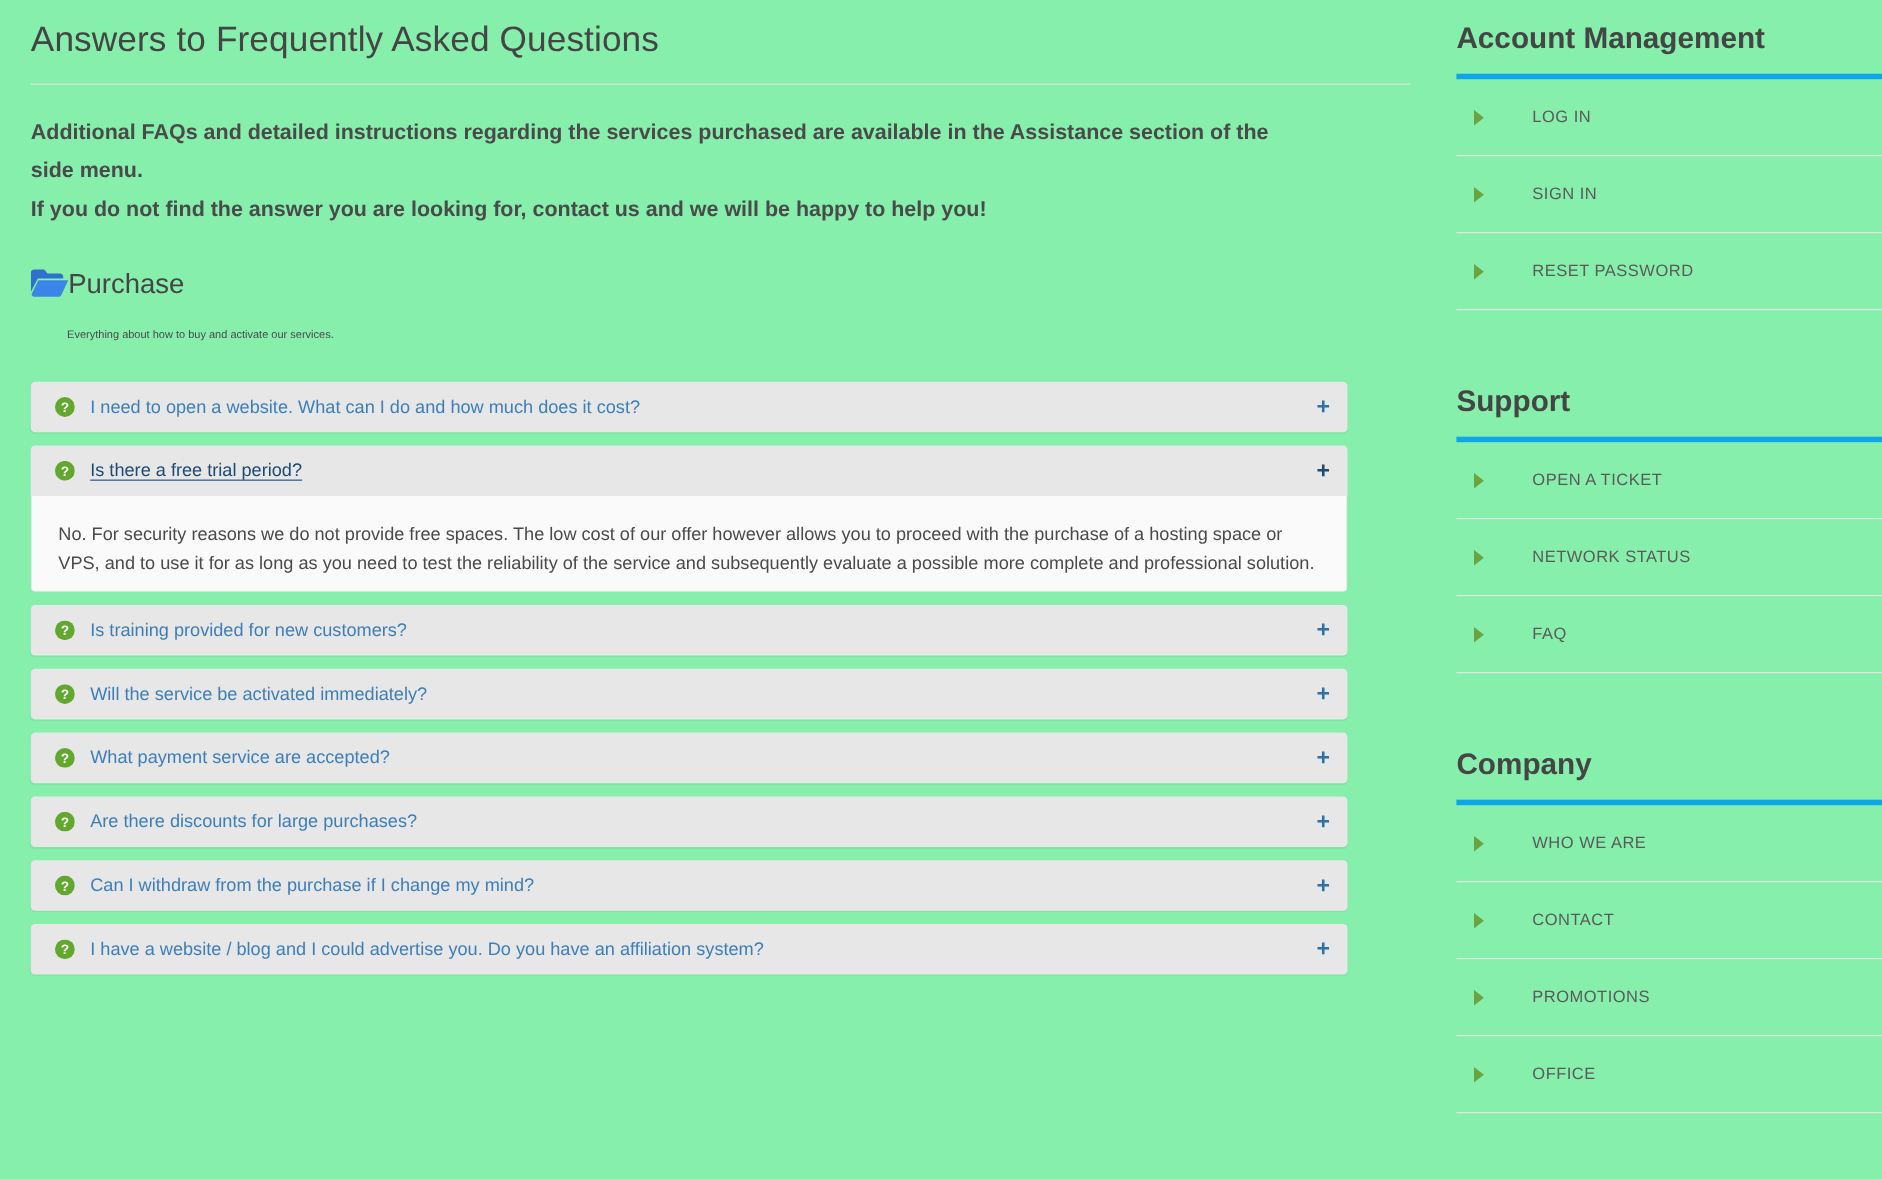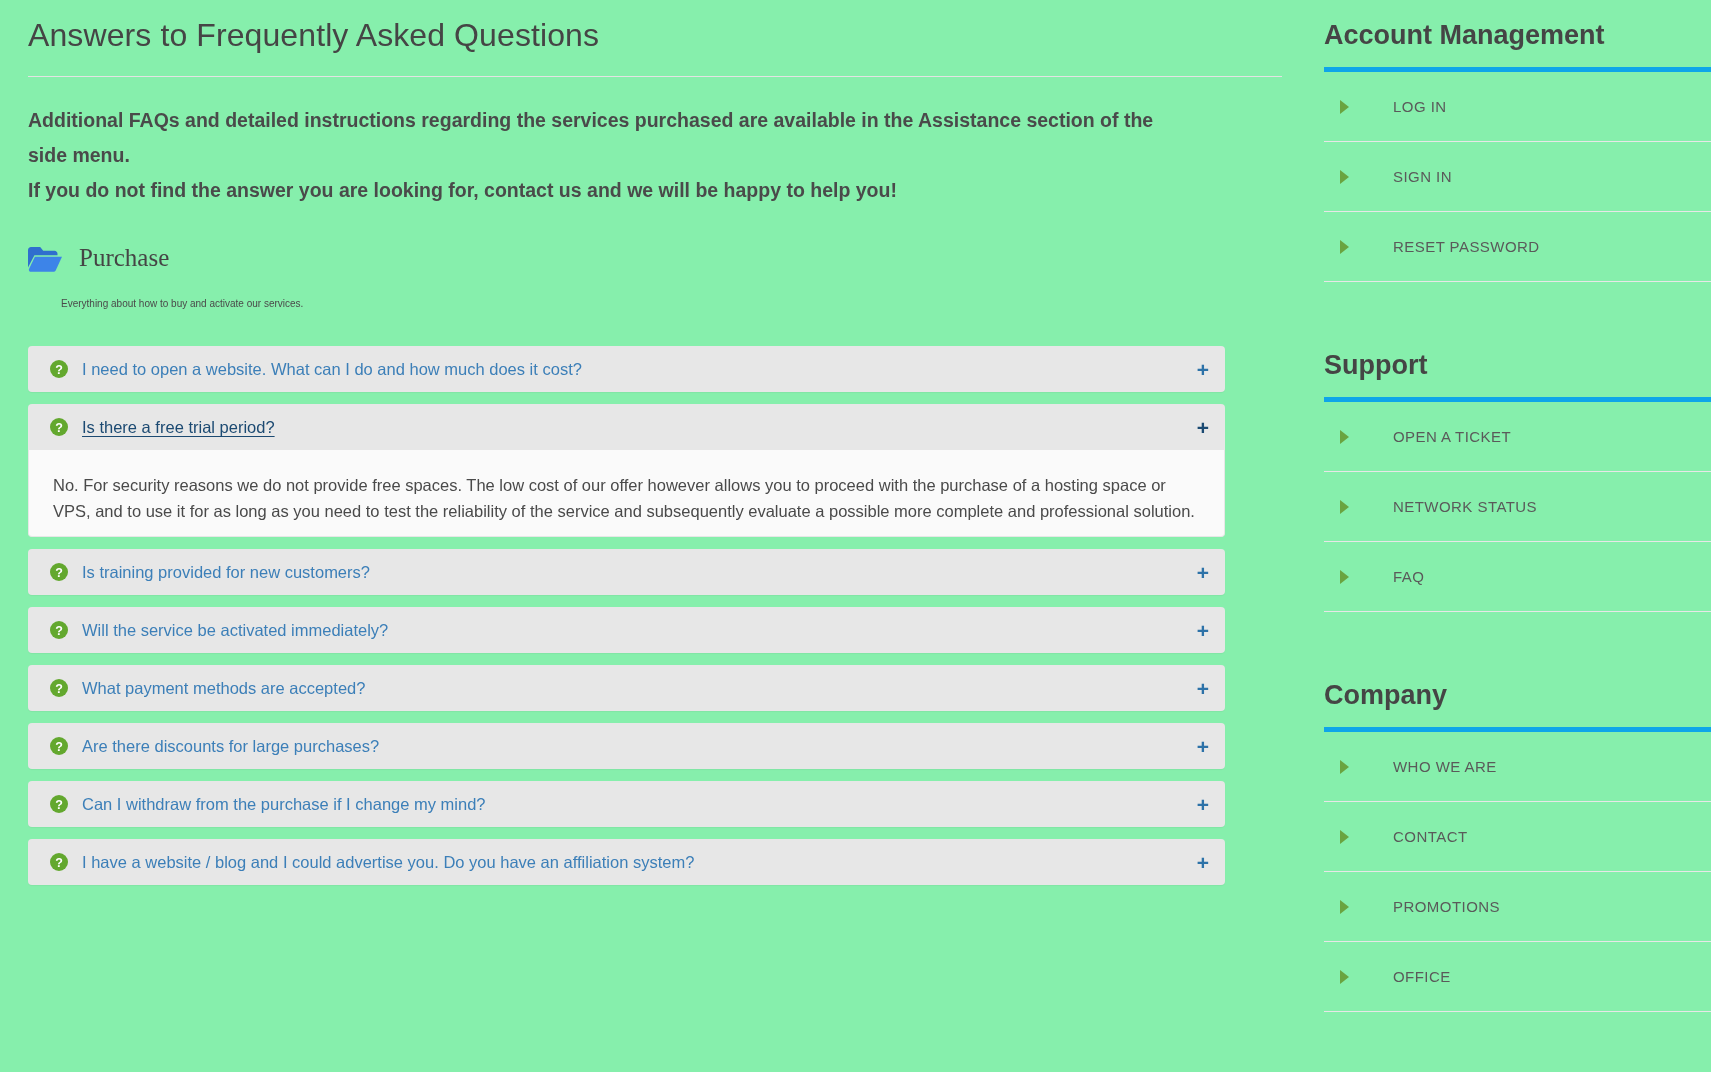--- a/index.html
+++ b/index.html
@@ -40,24 +40,22 @@
     color: #4a4a4a;
     font-size: 19.5px;
     line-height: 35px;
     padding: 26px 115px 0 28px;
     font-weight: bold;
   }
   .intro p { margin: 0; }
 
   .section-head {
     display: flex;
-    align-items: flex-end;
-    gap: 17px;
+    align-items: flex-start;
     padding: 36px 0 0 28px;
-    font-family: Liberation Serif, serif;
   }
   .folder-icon { width: 34px; height: 26px; display: block; }
   .section-title {
     font-size: 25px;
     color: #454545;
     font-weight: 400;
   }
   .section-desc {
     font-size: 10px;
     color: #4a4a4a;
@@ -260,21 +258,21 @@
   </div>
 
   <div class="faq-item">
     <div class="faq-q">
       <span class="q-icon">
         <svg width="18" height="18" viewBox="0 0 18 18" xmlns="http://www.w3.org/2000/svg">
           <circle cx="9" cy="9" r="9" fill="#63a82e"></circle>
           <text x="9" y="13.6" text-anchor="middle" font-family="Liberation Sans, sans-serif" font-size="12.5" font-weight="bold" fill="#ffffff">?</text>
         </svg>
       </span>
-      <span class="q-text">What payment methods are accepted?</span>
+      <span class="q-text">What payment service are accepted?</span>
       <span class="plus">+</span>
     </div>
 
   </div>
 
   <div class="faq-item">
     <div class="faq-q">
       <span class="q-icon">
         <svg width="18" height="18" viewBox="0 0 18 18" xmlns="http://www.w3.org/2000/svg">
           <circle cx="9" cy="9" r="9" fill="#63a82e"></circle>

